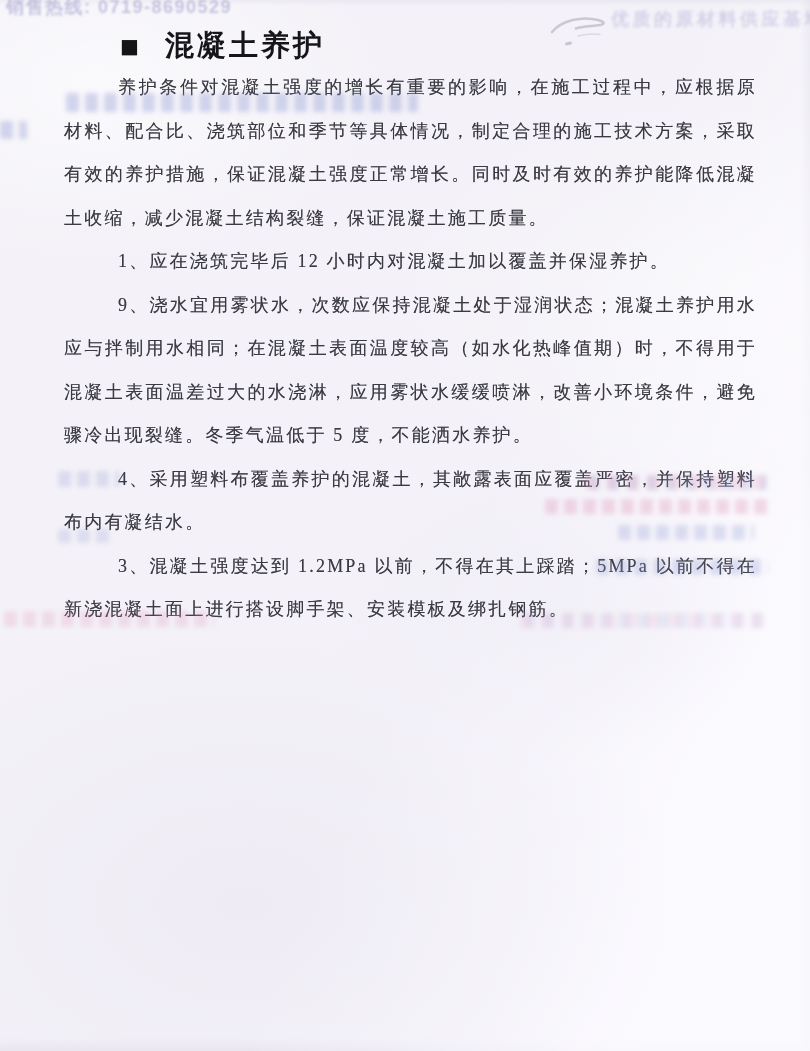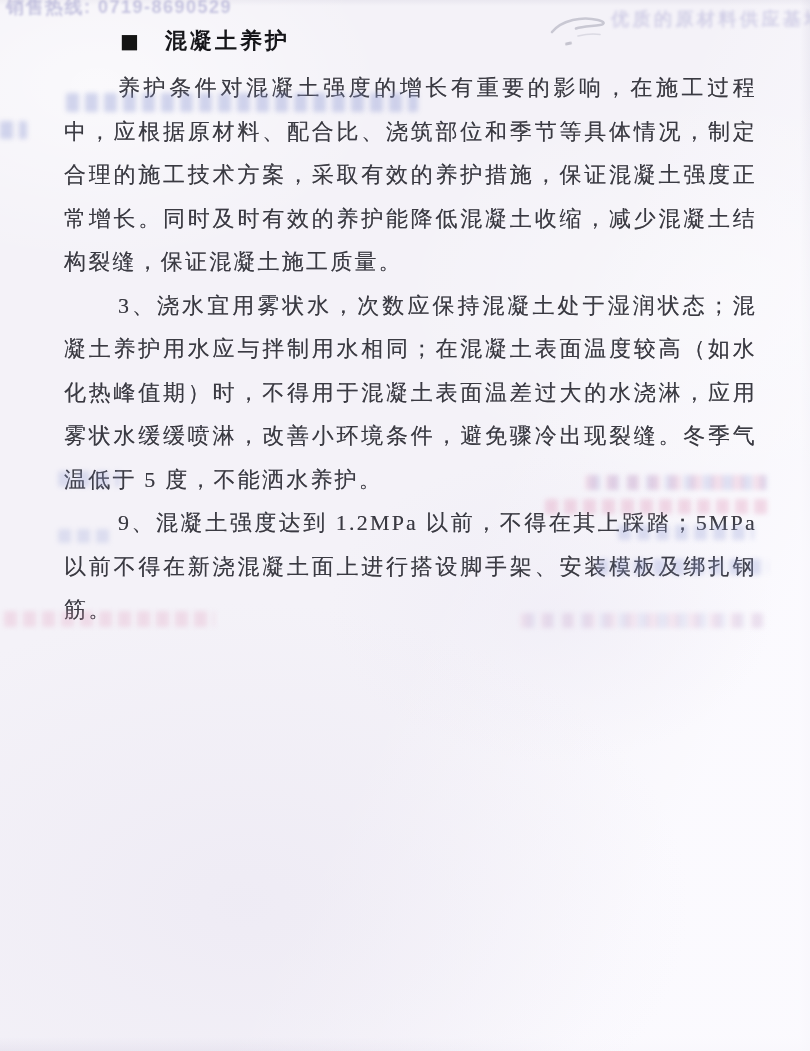--- a/index.html
+++ b/index.html
@@ -50,27 +50,27 @@
   
   .title-row{
     position:absolute;left:120px;top:26px;
     display:flex;align-items:center;gap:26px;
   }
   .bullet{
     font-size:20px;line-height:20px;color:#141414;
     font-family:"DejaVu Sans",sans-serif;
   }
   .title-text{
-    font-size:22px;font-weight:bold;letter-spacing:3px;color:#16161a;
+    font-size:29px;font-weight:bold;letter-spacing:3px;color:#16161a;
     font-family:"Liberation Sans","DejaVu Sans",sans-serif;
   }
   
   .body-block{
     position:absolute;left:64px;top:66px;width:693px;
-    font-size:22px;line-height:43.5px;letter-spacing:2.2px;
+    font-size:18px;line-height:43.5px;letter-spacing:2.2px;
     color:#3a3a42;
     text-align:justify;
   }
   .body-block p{margin:0;text-indent:54px;text-shadow:0 0 0.5px rgba(58,58,66,0.55);}
   
   .smudge{position:absolute;filter:blur(2.6px);opacity:0.8;border-radius:2px;pointer-events:none;}
   .sm-blue{background-image:repeating-linear-gradient(90deg, rgba(148,158,214,0.5) 0 13px, rgba(148,158,214,0) 13px 19px);}
   .sm-pink{background-image:repeating-linear-gradient(90deg, rgba(224,150,184,0.42) 0 13px, rgba(224,150,184,0) 13px 19px);}
   .sm-mix{background-image:
       repeating-linear-gradient(90deg, rgba(224,150,184,0.3) 0 12px, rgba(224,150,184,0) 12px 21px),
@@ -100,22 +100,24 @@
   </svg>
   <div class="speck"></div>
 
   <div class="title-row">
     <span class="bullet">■</span>
     <span class="title-text">混凝土养护</span>
   </div>
 
   <div class="body-block">
     <p>养护条件对混凝土强度的增长有重要的影响，在施工过程中，应根据原材料、配合比、浇筑部位和季节等具体情况，制定合理的施工技术方案，采取有效的养护措施，保证混凝土强度正常增长。同时及时有效的养护能降低混凝土收缩，减少混凝土结构裂缝，保证混凝土施工质量。</p>
-    <p>3、浇水宜用雾状水，次数应保持混凝土处于湿润状态；混凝土养护用水应与拌制用水相同；在混凝土表面温度较高（如水化热峰值期）时，不得用于混凝土表面温差过大的水浇淋，应用雾状水缓缓喷淋，改善小环境条件，避免骤冷出现裂缝。冬季气温低于 5 度，不能洒水养护。</p>
-    <p>9、混凝土强度达到 1.2MPa 以前，不得在其上踩踏；5MPa 以前不得在新浇混凝土面上进行搭设脚手架、安装模板及绑扎钢筋。</p>
+    <p>1、应在浇筑完毕后 12 小时内对混凝土加以覆盖并保湿养护。</p>
+    <p>9、浇水宜用雾状水，次数应保持混凝土处于湿润状态；混凝土养护用水应与拌制用水相同；在混凝土表面温度较高（如水化热峰值期）时，不得用于混凝土表面温差过大的水浇淋，应用雾状水缓缓喷淋，改善小环境条件，避免骤冷出现裂缝。冬季气温低于 5 度，不能洒水养护。</p>
+    <p>4、采用塑料布覆盖养护的混凝土，其敞露表面应覆盖严密，并保持塑料布内有凝结水。</p>
+    <p>3、混凝土强度达到 1.2MPa 以前，不得在其上踩踏；5MPa 以前不得在新浇混凝土面上进行搭设脚手架、安装模板及绑扎钢筋。</p>
   </div>
 
   <div class="smudge sm-blue s-a"></div>
   <div class="smudge sm-blue s-b"></div>
   <div class="smudge sm-blue s-i"></div>
   <div class="smudge sm-mix s-c"></div>
   <div class="smudge sm-pink s-d"></div>
   <div class="smudge sm-blue s-e"></div>
   <div class="smudge sm-blue s-j"></div>
   <div class="smudge sm-blue s-f"></div>

